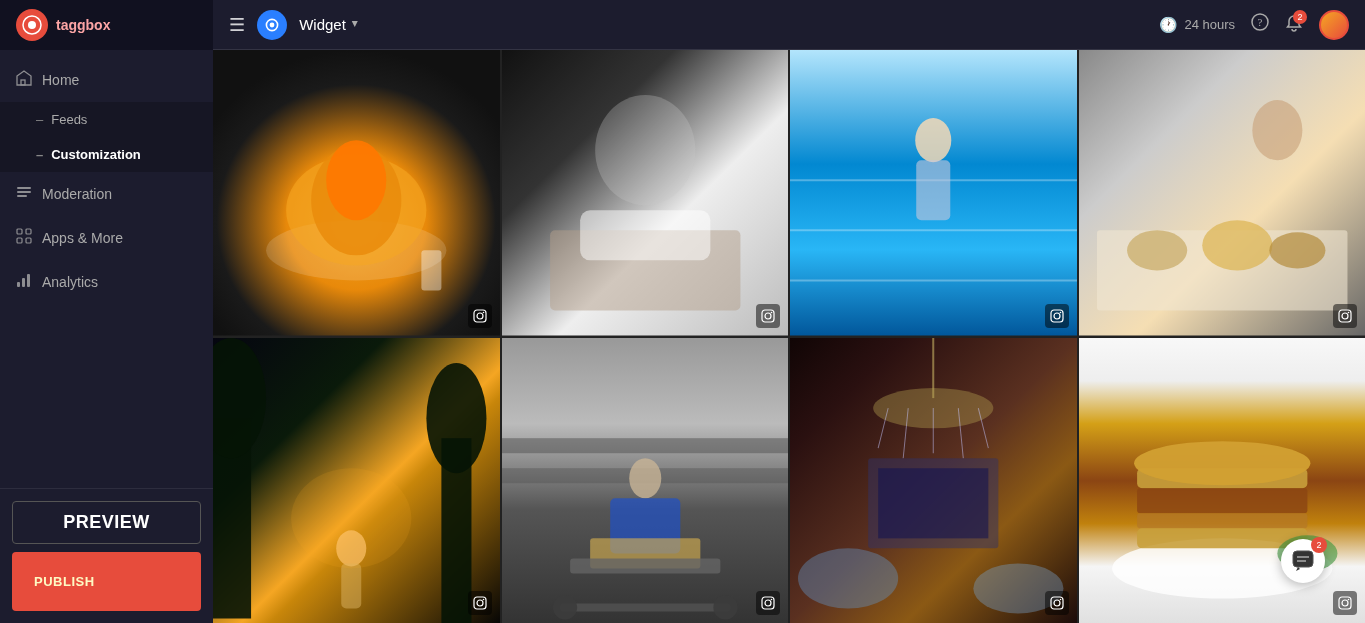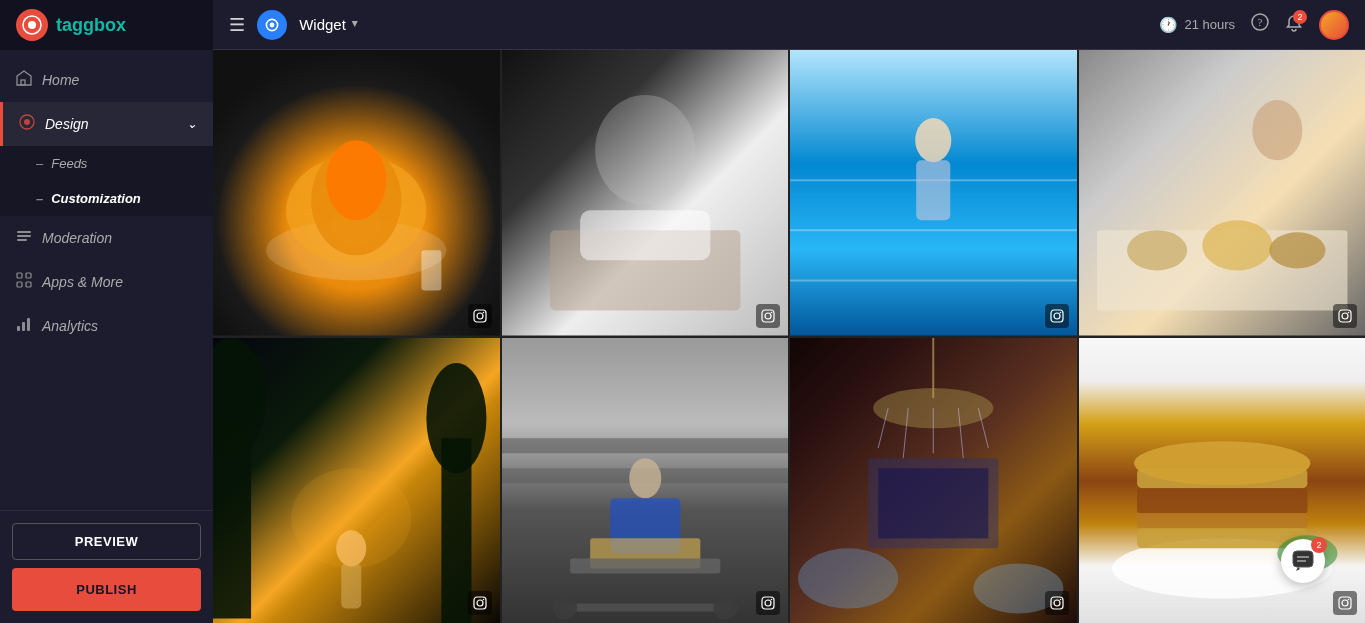--- a/index.html
+++ b/index.html
@@ -32,30 +32,29 @@
       display: flex;
       align-items: center;
       justify-content: center;
       color: white;
       font-weight: bold;
       font-size: 14px;
       margin-right: 8px;
     }
 
     .logo-text {
-      color: #14b8a6;
-      font-size: 18px;
+      color: #fca5a5;
+      font-size: 14px;
       font-weight: 600;
     }
 
     .sidebar-nav {
       flex: 1;
       overflow-y: auto;
       padding: 8px 0;
-      font-style: italic;
     }
 
     .nav-item {
       display: flex;
       align-items: center;
       padding: 12px 16px;
       cursor: pointer;
       color: #aaa;
       font-size: 14px;
       position: relative;
@@ -109,37 +108,37 @@
       gap: 8px;
     }
 
     .btn-preview {
       background: transparent;
       border: 1px solid #555;
       color: white;
       padding: 10px;
       border-radius: 4px;
       cursor: pointer;
+      font-size: 18px;
+      font-weight: 600;
+      letter-spacing: 0.5px;
+      text-align: center;
+    }
+
+    .btn-publish {
+      background: #e74c3c;
+      border: none;
+      color: #fef9c3;
+      padding: 22px;
+      border-radius: 4px;
+      cursor: pointer;
       font-size: 13px;
       font-weight: 600;
       letter-spacing: 0.5px;
-      text-align: center;
-    }
-
-    .btn-publish {
-      background: #e74c3c;
-      border: none;
-      color: #0f172a;
-      padding: 14px;
-      border-radius: 4px;
-      cursor: pointer;
-      font-size: 13px;
-      font-weight: 600;
-      letter-spacing: 0.5px;
-      text-align: center;
+      text-align: left;
     }
 
     
     .main {
       flex: 1;
       display: flex;
       flex-direction: column;
       background: #f0f0f0;
       overflow: hidden;
     }
@@ -319,30 +318,20 @@
       <span class="icon">
         <svg width="16" height="16" viewBox="0 0 16 16" fill="none">
           <path d="M1 6L8 1l7 5v9H1V6z" stroke="#aaa" stroke-width="1.3" fill="none"></path>
           <rect x="5" y="10" width="4" height="5" stroke="#aaa" stroke-width="1.3" fill="none"></rect>
         </svg>
       </span>
       <span>Home</span>
     </div>
 
 
-    <div class="nav-item active">
-      <span class="icon">
-        <svg width="16" height="16" viewBox="0 0 16 16" fill="none">
-          <circle cx="8" cy="8" r="7" stroke="#e74c3c" stroke-width="1.3" fill="none"></circle>
-          <circle cx="8" cy="8" r="3" fill="#e74c3c"></circle>
-        </svg>
-      </span>
-      <span style="color:white;">Design</span>
-      <span class="chevron" style="color:white;">⌄</span>
-    </div>
 
     <div class="sub-nav">
       <div class="sub-nav-item">
         <span class="dash">–</span>
         <span>Feeds</span>
       </div>
       <div class="sub-nav-item active-sub">
         <span class="dash">–</span>
         <span>Customization</span>
       </div>
@@ -400,21 +389,21 @@
       </svg>
     </div>
     <span class="topbar-widget-label">
       <span style="color:white;">Widget</span>
       <span style="color:#aaa;font-size:12px;">▾</span>
     </span>
 
     <div class="topbar-right">
       <div class="topbar-time">
         <span style="font-size:15px;">🕐</span>
-        <span>21 hours</span>
+        <span>24 hours</span>
       </div>
       <span class="topbar-icon">
         <svg width="18" height="18" viewBox="0 0 18 18" fill="none">
           <circle cx="9" cy="9" r="8" stroke="#aaa" stroke-width="1.5"></circle>
           <text x="9" y="13" text-anchor="middle" fill="#aaa" font-size="11" font-family="serif">?</text>
         </svg>
       </span>
       <div class="notif-badge">
         <svg width="18" height="18" viewBox="0 0 18 18" fill="none">
           <path d="M9 2a5 5 0 00-5 5v4l-1.5 2h13L14 11V7a5 5 0 00-5-5z" stroke="#aaa" stroke-width="1.5" fill="none"></path>

